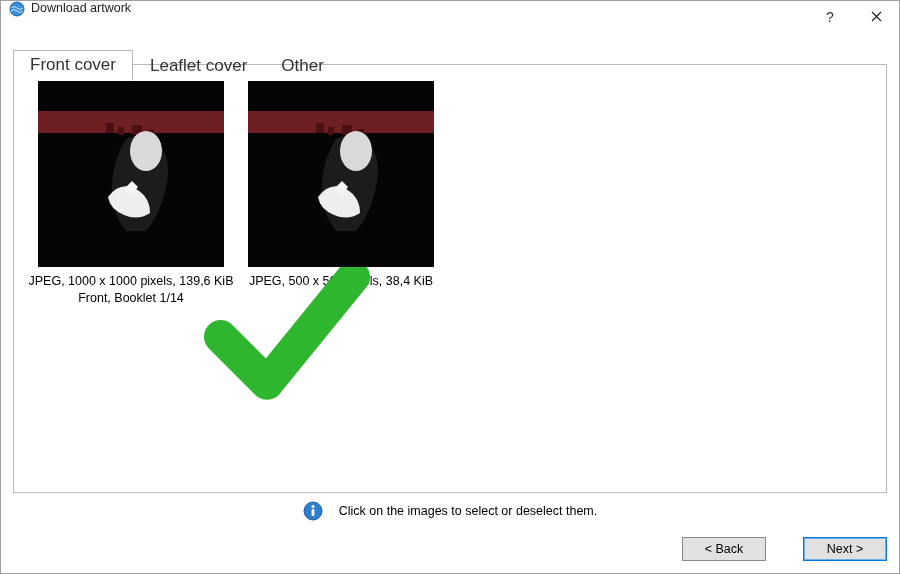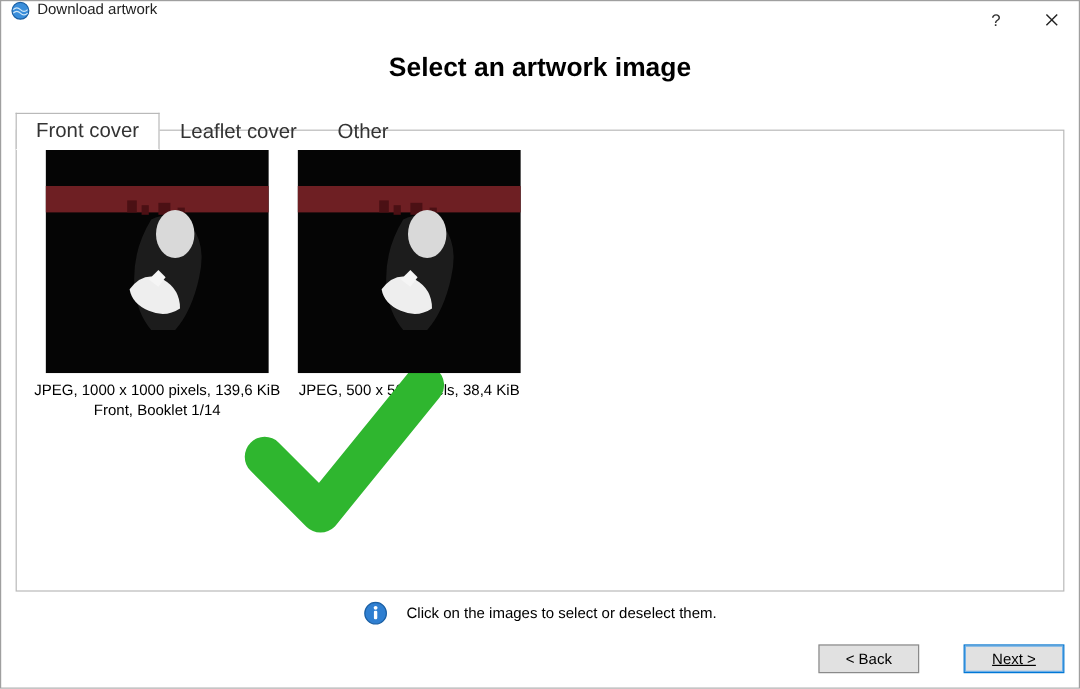--- a/index.html
+++ b/index.html
@@ -149,21 +149,20 @@
     font-size: 12.5px;
     display: flex;
     align-items: center;
     justify-content: center;
     padding: 0 12px;
     margin-left: 27px;
   }
   .btn.default {
     border: 1px solid #0078d7;
     box-shadow: inset 0 0 0 1px #6fb0e8;
-    text-decoration: underline;
   }
 </style>
 </head>
 <body>
 
 <div class="window">
 
   <div class="titlebar">
     <span class="app-icon">
       <svg viewBox="0 0 16 16">
@@ -181,21 +180,20 @@
       <span>
         <svg width="11" height="11" viewBox="0 0 11 11">
           <path d="M1 1 L10 10 M10 1 L1 10" stroke="#222" stroke-width="1.2"></path>
         </svg>
       </span>
     </div>
   </div>
 
   <div class="page">
 
-    <div class="page-title">Select an artwork image</div>
 
     <div class="tabstrip">
       <div class="tab active">Front cover</div>
       <div class="tab">Leaflet cover</div>
       <div class="tab">Other</div>
     </div>
 
     <div class="panel">
       <div class="thumbs">
 

